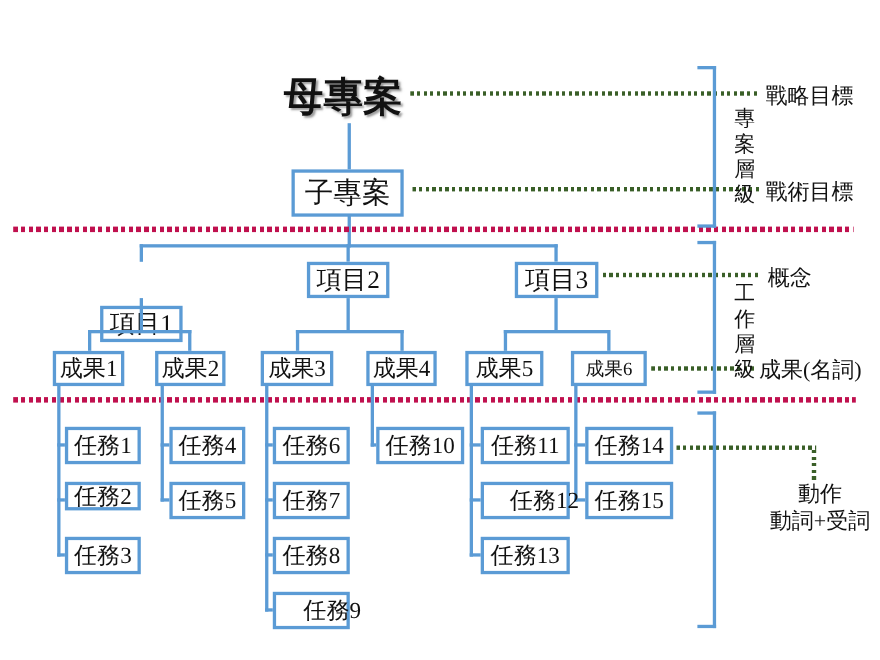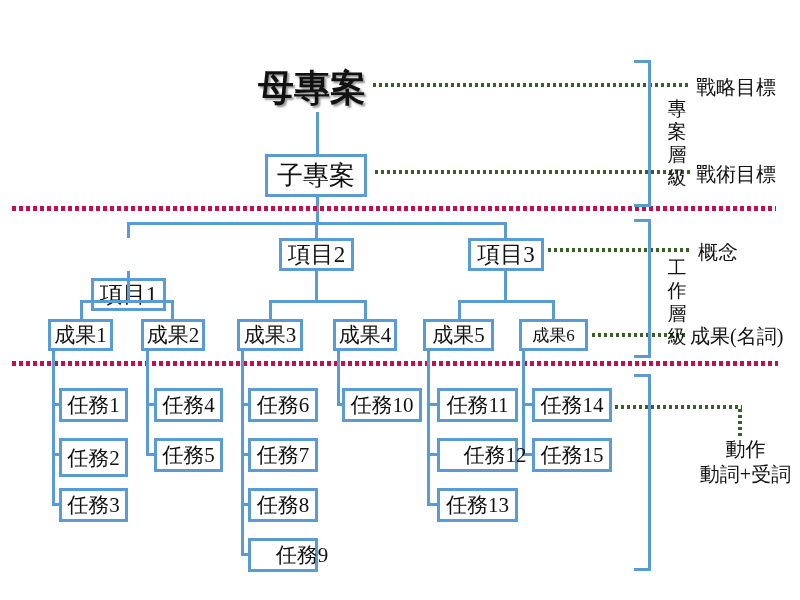--- a/index.html
+++ b/index.html
@@ -125,21 +125,21 @@
   <div class="hline" style="left:337px;top:403px;width:7px;height:3px;"></div>
   <div class="hline" style="left:427px;top:403px;width:12px;height:3px;"></div>
   <div class="hline" style="left:427px;top:453px;width:12px;height:3px;"></div>
   <div class="hline" style="left:427px;top:503px;width:12px;height:3px;"></div>
   <div class="hline" style="left:522px;top:403px;width:12px;height:3px;"></div>
   <div class="hline" style="left:522px;top:453px;width:12px;height:3px;"></div>
 
   <div class="box" style="left:59px;top:388px;width:69px;height:34px;font-size:21px;">
     <span>任務1</span>
     </div>
-  <div class="box" style="left:59px;top:438px;width:69px;height:39px;font-size:21px;">
+  <div class="box" style="left:59px;top:438px;width:69px;height:26px;font-size:21px;">
     <span>任務2</span>
     </div>
   <div class="box" style="left:59px;top:488px;width:69px;height:34px;font-size:21px;">
     <span>任務3</span>
     </div>
 
   <div class="box" style="left:154px;top:388px;width:69px;height:34px;font-size:21px;">
     <span>任務4</span>
     </div>
   <div class="box" style="left:154px;top:438px;width:69px;height:34px;font-size:21px;">

